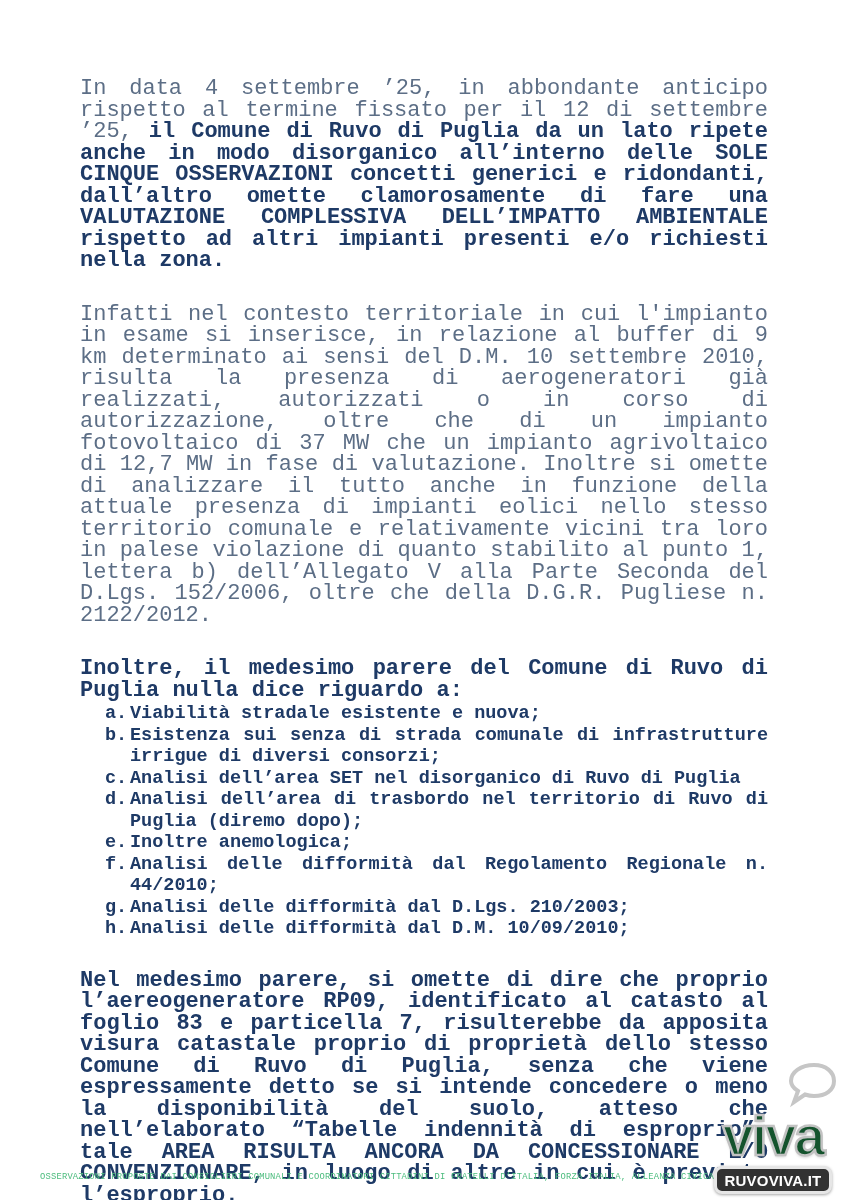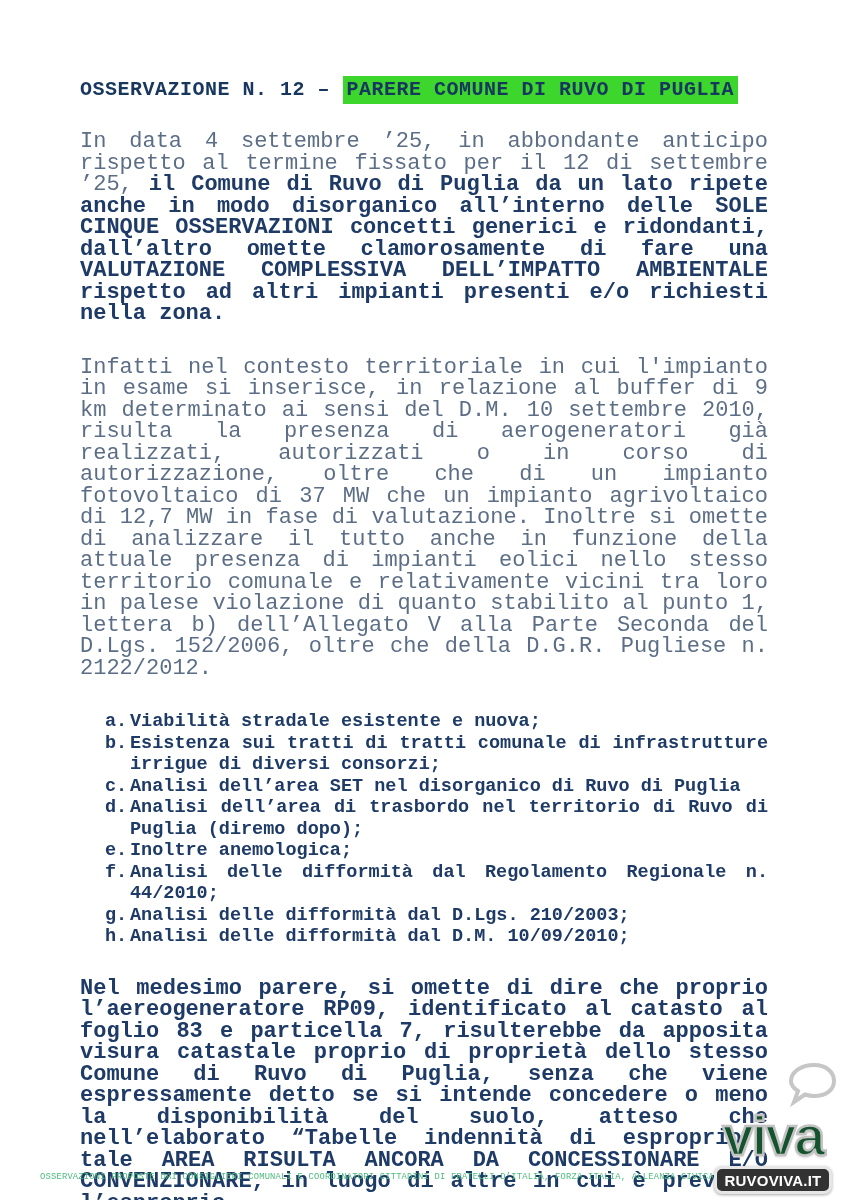--- a/index.html
+++ b/index.html
@@ -107,35 +107,35 @@
     font-size:15px;
     letter-spacing:.2px;
     display:flex;align-items:center;justify-content:center;
   }
 </style>
 </head>
 <body>
 
 <div class="doc">
 
-  <h1 class="heading"><span>OSSERVAZIONE N. 12 – </span><span class="hl">PARERE COMUNE DI RUVO DI PUGLIA</span></h1>
 
   <p class="body-par"><span class="reg">In data 4 settembre ’25, in abbondante anticipo rispetto al termine fissato per il 12 di settembre ’25, </span><span class="bold">il Comune di Ruvo di Puglia da un lato ripete anche in modo disorganico all’interno delle SOLE CINQUE OSSERVAZIONI concetti generici e ridondanti, dall’altro omette clamorosamente di fare una VALUTAZIONE COMPLESSIVA DELL’IMPATTO AMBIENTALE rispetto ad altri impianti presenti e/o richiesti nella zona.</span></p>
 
   <p class="body-par reg">Infatti nel contesto territoriale in cui l'impianto in esame si inserisce, in relazione al buffer di 9 km determinato ai sensi del D.M. 10 settembre 2010, risulta la presenza di aerogeneratori già realizzati, autorizzati o in corso di autorizzazione, oltre che di un impianto fotovoltaico di 37 MW che un impianto agrivoltaico di 12,7 MW in fase di valutazione. Inoltre si omette di analizzare il tutto anche in funzione della attuale presenza di impianti eolici nello stesso territorio comunale e relativamente vicini tra loro in palese violazione di quanto stabilito al punto 1, lettera b) dell’Allegato V alla Parte Seconda del D.Lgs. 152/2006, oltre che della D.G.R. Pugliese n. 2122/2012.</p>
 
+  <p class="body-par bold intro">Inoltre, il medesimo parere del Comune di Ruvo di Puglia nulla dice riguardo a:</p>
 
   <div class="obs-list">
       <div class="li">
       <span class="marker">a.</span>
       <span class="txt">Viabilità stradale esistente e nuova;</span>
     </div>
       <div class="li">
       <span class="marker">b.</span>
-      <span class="txt">Esistenza sui tratti di tratti comunale di infrastrutture irrigue di diversi consorzi;</span>
+      <span class="txt">Esistenza sui senza di strada comunale di infrastrutture irrigue di diversi consorzi;</span>
     </div>
       <div class="li">
       <span class="marker">c.</span>
       <span class="txt">Analisi dell’area SET nel disorganico di Ruvo di Puglia</span>
     </div>
       <div class="li">
       <span class="marker">d.</span>
       <span class="txt">Analisi dell’area di trasbordo nel territorio di Ruvo di Puglia (diremo dopo);</span>
     </div>
       <div class="li">

